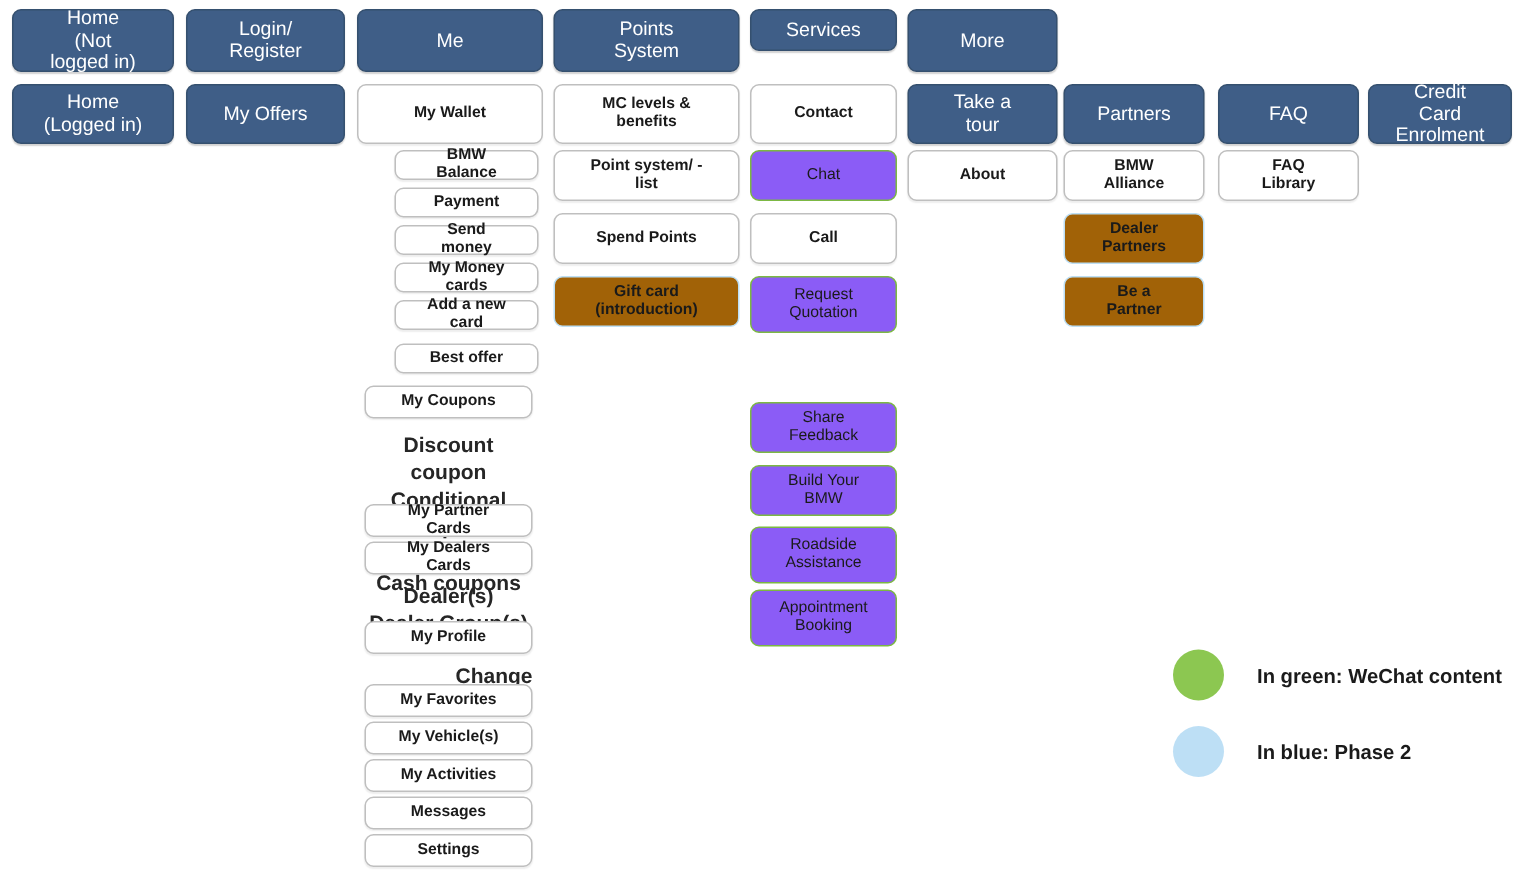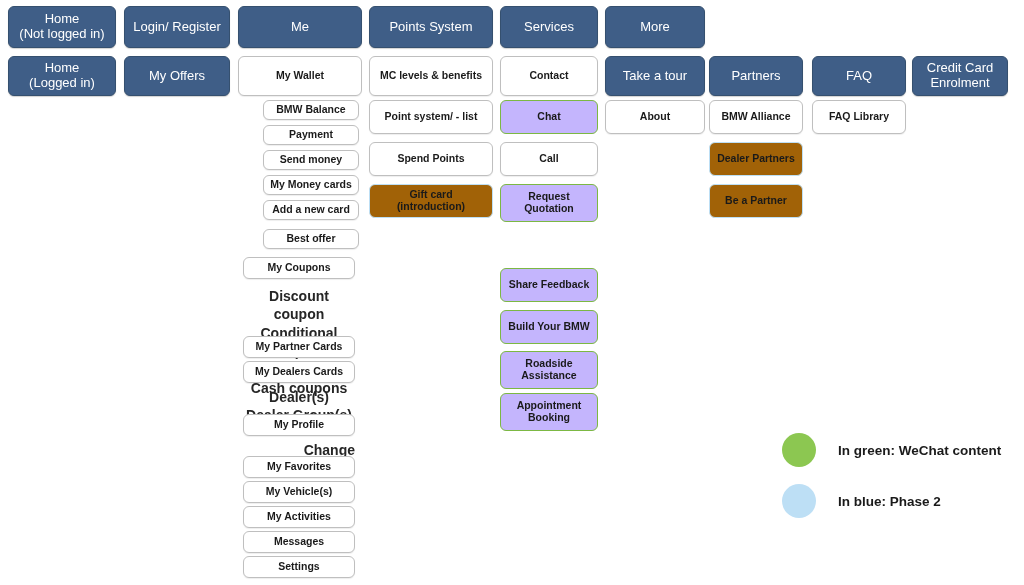--- a/index.html
+++ b/index.html
@@ -24,21 +24,21 @@
   
   .node {
     position: absolute;
     box-sizing: border-box;
     border-radius: 6px;
     display: flex;
     align-items: center;
     justify-content: center;
     text-align: center;
     line-height: 1.12;
-    padding: 2px 4px;
+    padding: 2px 20px;
     white-space: pre-line;
   }
 
   
   .node.primary {
     background: #3F5E87;
     border: 1px solid #35506F;
     color: #ffffff;
     font-size: 13px;
     font-weight: 400;
@@ -50,25 +50,25 @@
     background: #ffffff;
     border: 1px solid #BFBFBF;
     color: #1a1a1a;
     font-size: 10.5px;
     font-weight: bold;
     box-shadow: 0 1px 1px rgba(0,0,0,0.07);
   }
 
   
   .node.green {
-    background: #c4b5fd;
+    background: #8b5cf6;
     border: 1px solid #7CB843;
     color: #1a1a1a;
     font-size: 10.5px;
-    font-weight: bold;
+    font-weight: normal;
   }
 
   
   .node.blue {
     background: #a16207;
     border: 1px solid #BDDFF5;
     color: #1a1a1a;
     font-size: 10.5px;
     font-weight: bold;
   }
@@ -110,21 +110,21 @@
 </head>
 <body>
 
 <div id="canvas">
 
   <div class="node primary" style="left:8px;  top:6px;  width:108px; height:42px;">Home
 (Not logged in)</div>
   <div class="node primary" style="left:124px; top:6px;  width:106px; height:42px;">Login/ Register</div>
   <div class="node primary" style="left:238px; top:6px;  width:124px; height:42px;">Me</div>
   <div class="node primary" style="left:369px; top:6px;  width:124px; height:42px;">Points System</div>
-  <div class="node primary" style="left:500px; top:6px;  width:98px;  height:42px;">Services</div>
+  <div class="node primary" style="left:500px; top:6px;  width:98px;  height:28px;">Services</div>
   <div class="node primary" style="left:605px; top:6px;  width:100px; height:42px;">More</div>
 
   <div class="node primary" style="left:8px;  top:56px; width:108px; height:40px;">Home
 (Logged in)</div>
   <div class="node primary" style="left:124px; top:56px; width:106px; height:40px;">My Offers</div>
   <div class="node plain" style="left:238px; top:56px; width:124px; height:40px;">My Wallet</div>
   <div class="node plain" style="left:369px; top:56px; width:124px; height:40px;">MC levels &amp; benefits</div>
   <div class="node plain" style="left:500px; top:56px; width:98px;  height:40px;">Contact</div>
   <div class="node primary" style="left:605px; top:56px; width:100px; height:40px;">Take a tour</div>
   <div class="node primary" style="left:709px; top:56px; width:94px;  height:40px;">Partners</div>

